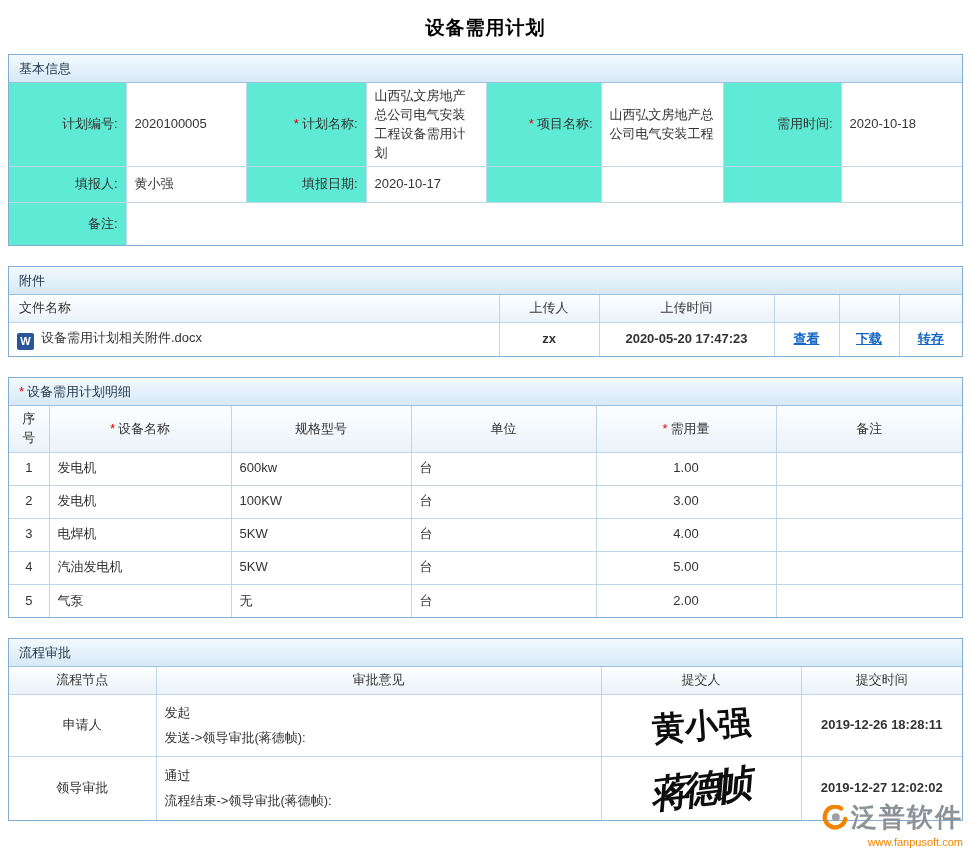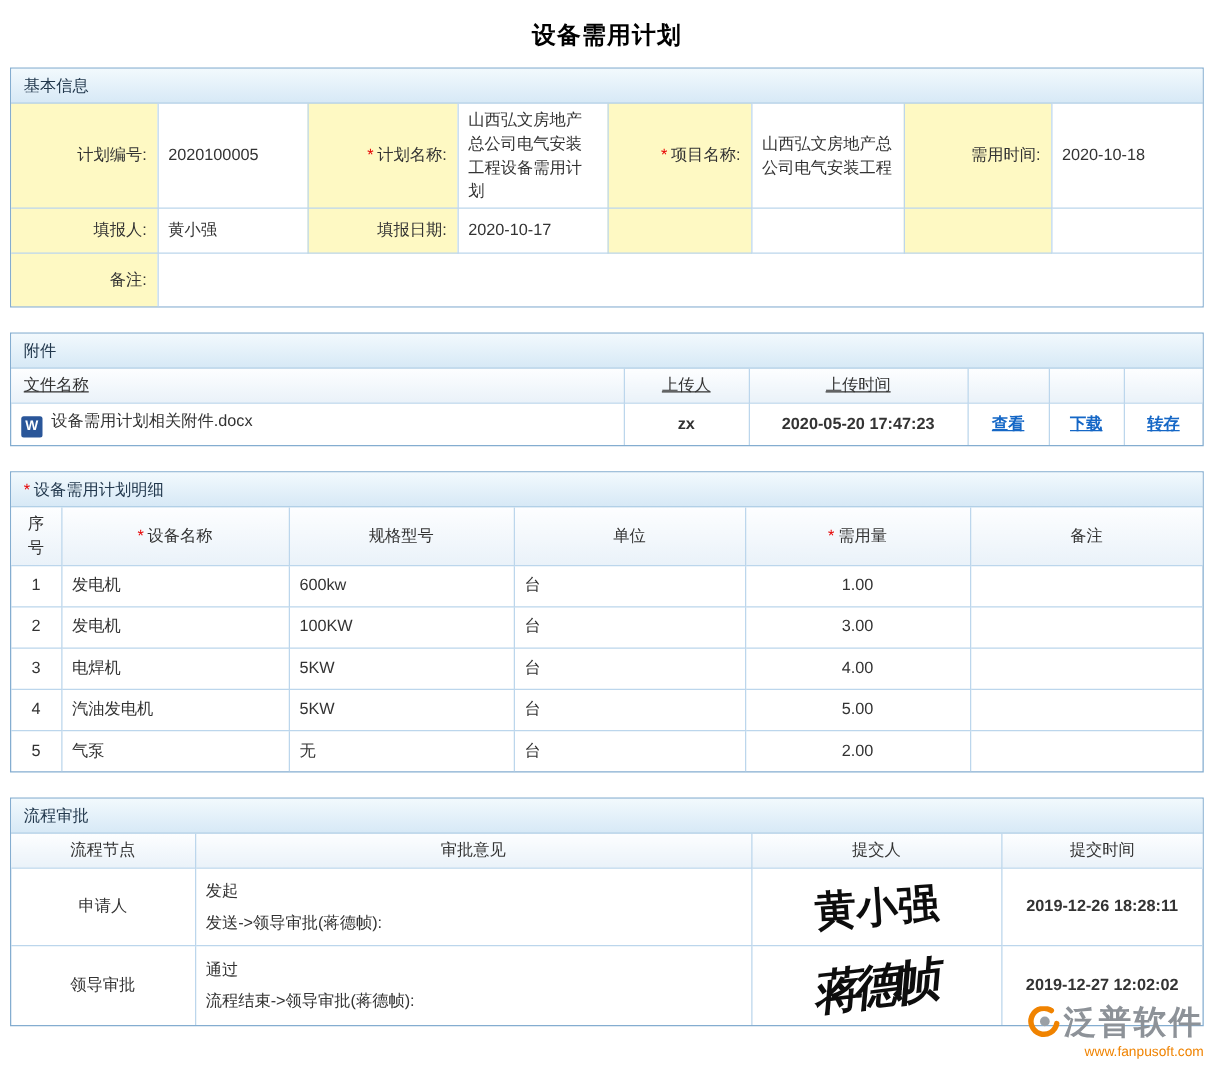--- a/index.html
+++ b/index.html
@@ -37,34 +37,34 @@
     border-right: 1px solid #bcd6ec;
     border-bottom: 1px solid #bcd6ec;
     padding: 4px 8px;
     vertical-align: middle;
     font-size: 13px;
     word-break: break-all;
     line-height: 1.45;
   }
   .grid tr td:last-child { border-right: 0; }
   .grid tr:last-child td { border-bottom: 0; }
-  .lbl { background: #fef9c3; text-align: right; padding-right: 6px; }
+  .lbl { background: #5eead4; text-align: right; padding-right: 6px; }
   .val { background: #fff; }
   .req { color: #e60000; margin-right: 3px; }
   .thead td {
     background: linear-gradient(180deg, #fdfeff 0%, #eaf2f9 100%);
     text-align: center;
     color: #333;
   }
   .th-left { text-align: left !important; padding-left: 10px !important; }
   .center { text-align: center; font-weight: bold; }
   .basic .r1 td { height: 72px; margin-top: 8px; }
   .basic .r2 td { height: 36px; margin-left: 20px; }
   .basic .r3 td { height: 42px; }
-  .att .thead td { height: 27px; text-decoration: underline; }
+  .att .thead td { height: 27px; }
   .att .data td { height: 34px; }
   .det .thead td { height: 28px; }
   .det .data td { height: 33px; }
   .ap .thead td { height: 26px; }
   .ap .data td { height: 62px; }
   .c-seq { text-align: center; }
   .c-name { padding-left: 10px; }
   .c-unit { padding-left: 56px; }
   .c-qty { text-align: center; }
   .link { color: #1567c6; text-decoration: underline; cursor: pointer; }

